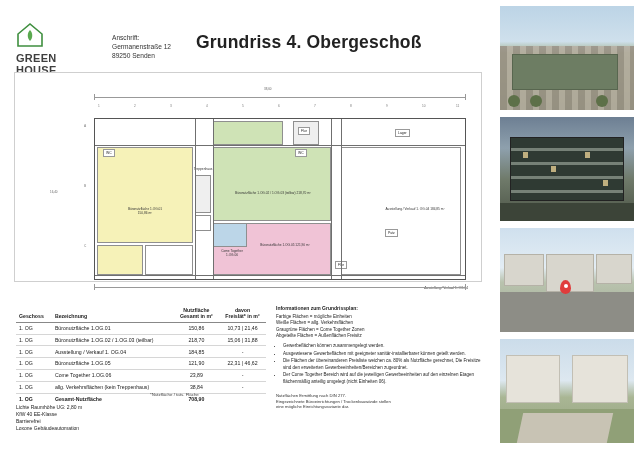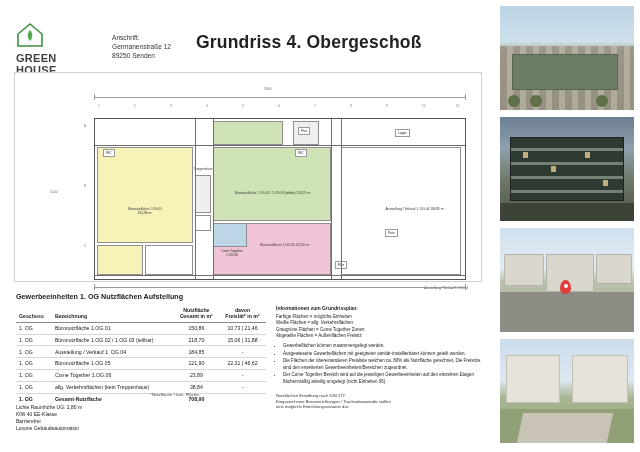--- a/index.html
+++ b/index.html
@@ -210,21 +210,20 @@
         </div>
 
         <div class="zlabel" style="left:300px;top:196px;width:120px;text-align:right;">
           <span>Ausstellung / Verkauf 1. OG.04</span>
         </div>
 
         <div class="dim-h" style="left:46px;top:194px;width:370px;"></div>
       </div>
     </div>
 
-    <div class="sec-title">Gewerbeeinheiten 1. OG Nutzflächen Aufstellung</div>
 
     <table class="areas">
       <thead>
         <tr>
           <th>Geschoss</th>
           <th>Bezeichnung</th>
           <th class="num">
             <span>Nutzfläche</span><br><span>Gesamt  in m²</span>
           </th>
           <th class="num">

